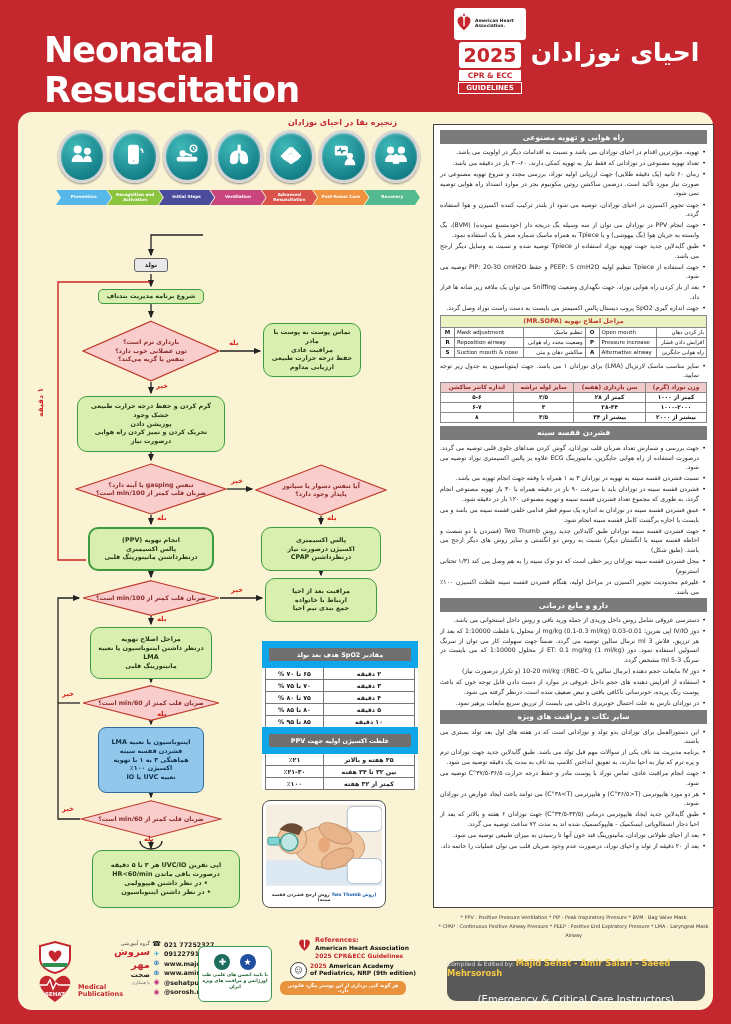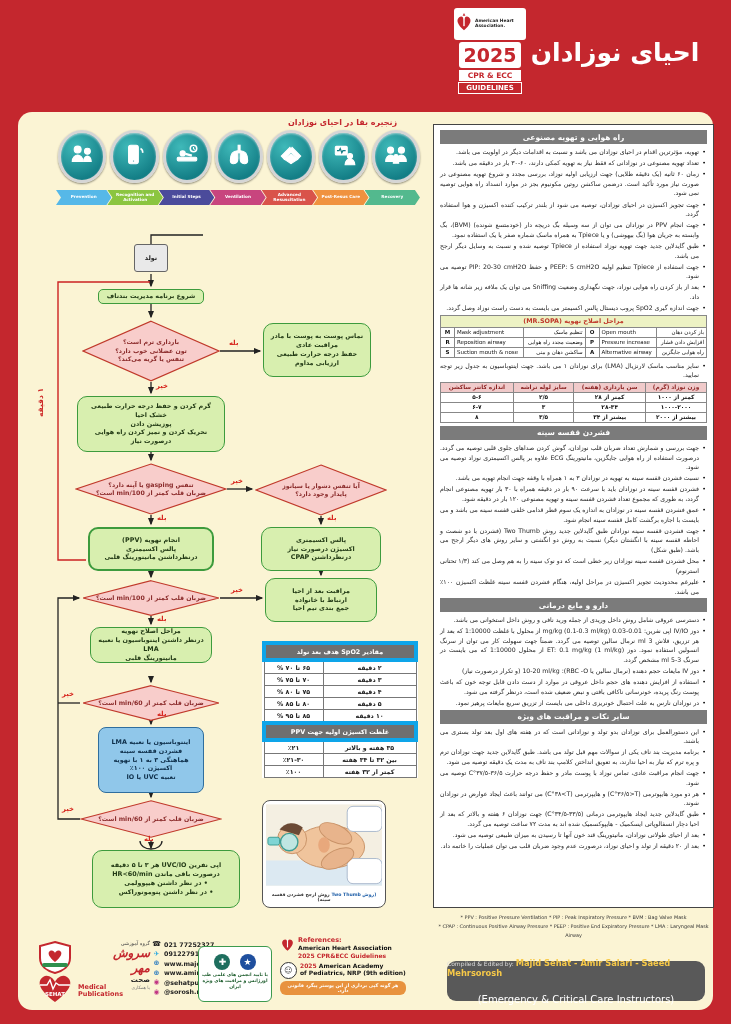--- a/index.html
+++ b/index.html
@@ -32,21 +32,21 @@
   .gray{background:#E9E9E9;border:1px solid #666;border-radius:3px;color:#222;}
   .blue{background:#90C7EA;border:1.4px solid #2F6E9E;border-radius:8px;color:#0E2F4A;}
   .fdia{position:absolute;}
   .fdia .dsvg{position:absolute;left:0;top:0;width:100%;height:100%;}
   .fdia .dsvg polygon{fill:#F8CDCB;stroke:#C0392B;stroke-width:1.2;vector-effect:non-scaling-stroke;}
   .dtext{position:absolute;left:0;top:0;width:100%;height:100%;display:flex;flex-direction:column;align-items:center;justify-content:center;text-align:center;font-size:6.2px;font-weight:bold;color:#8A2A2A;direction:rtl;line-height:1.35;}
   .ylabel{position:absolute;color:#D7261E;font-size:6.8px;font-weight:bold;direction:rtl;}
   .minute{position:absolute;left:26px;top:398px;color:#CC2222;font-size:7.5px;font-weight:bold;transform:rotate(-90deg);direction:rtl;}
   
   .spo2{position:absolute;left:262px;top:641px;width:156px;border-collapse:collapse;background:#fff;direction:rtl;}
-  .spo2 th{background:#6F6F6F;color:#fff;font-size:6.4px;padding:2.5px 2px;border:4px solid #0ea5e9;font-weight:bold;}
+  .spo2 th{background:#6F6F6F;color:#fff;font-size:6.4px;padding:2.5px 2px;border:7px solid #0ea5e9;font-weight:bold;}
   .spo2 td{border:1px solid #777;font-size:6.3px;padding:2px;text-align:center;color:#222;font-weight:bold;}
   
   .tthumb{position:absolute;left:262px;top:800px;width:124px;height:108px;background:#fff;border:1.4px solid #555;border-radius:8px;box-sizing:border-box;padding:2px;text-align:center;}
   .tthumb .cap{font-size:4.6px;color:#333;direction:rtl;font-weight:bold;margin-top:1px;}
   .tthumb .cap b{color:#1F5FA8;}
   
   .panel{left:433px;top:124px;width:281px;height:784px;background:#fff;border:1.2px solid #444;box-sizing:border-box;padding:3px 6px;direction:rtl;overflow:hidden;}
   .sechead{background:#7B7B7B;color:#fff;font-size:7.5px;font-weight:bold;text-align:center;padding:2.5px 0;margin:2px 0 3px;}
   .panel ul{margin:0 0 2px;padding:0 8px 0 0;list-style:none;}
   .panel li{position:relative;font-size:6.2px;line-height:1.55;color:#1c1c1c;text-align:justify;margin-bottom:1.5px;}
@@ -61,47 +61,48 @@
   .intub td{font-size:5.8px;border:0.8px solid #888;padding:1.5px;text-align:center;color:#111;font-weight:bold;}
   
   .fnotes{left:433px;top:913px;width:281px;text-align:center;color:#333;font-size:4.9px;line-height:1.8;}
   .credits{left:447px;top:961px;width:258px;height:40px;background:#595959;border-radius:9px;display:flex;flex-direction:column;align-items:center;justify-content:center;}
   .credits .c1{font-size:6px;color:#DDD;}
   .credits .c1 b{color:#F7C948;font-size:8.3px;}
   .credits .c2{color:#fff;font-size:10px;margin-top:16px;}
   
   .brandcol{left:92px;top:940px;width:58px;text-align:right;direction:rtl;line-height:1.25;}
   .bg1{font-size:5px;color:#444;}
-  .bg2{font-size:12px;font-weight:bold;color:#C4272E;font-style:italic;}
+  .bg2{font-size:10px;font-weight:bold;color:#C4272E;}
   .bg3{font-size:7px;font-weight:bold;color:#222;}
   .bg4{font-size:4.5px;color:#777;}
   .medpub{left:78px;top:984px;width:70px;color:#C4272E;font-weight:bold;font-size:6.5px;line-height:1.15;}
   .contacts{left:152px;top:940px;width:124px;}
   .crow{display:flex;align-items:center;gap:3px;margin-bottom:1.5px;font-size:6.3px;font-weight:bold;color:#222;}
   .cicon{width:9px;font-size:7px;text-align:center;}
   .assoc{left:198px;top:946px;width:74px;height:56px;background:#fff;border:1.3px solid #3C9A4E;border-radius:6px;box-sizing:border-box;text-align:center;padding:3px 2px;}
   .assoc .lg{display:inline-block;width:16px;height:16px;border-radius:50%;color:#fff;font-size:9px;line-height:16px;margin:0 2px;}
   .assoc .t{font-size:4.6px;color:#1F5E2E;font-weight:bold;direction:rtl;line-height:1.35;margin-top:2px;}
   .refs{left:280px;top:936px;width:146px;}
-  .refrow{display:flex;gap:3px;margin-bottom:2px;align-items:flex-start;}
+  .refrow{display:flex;gap:3px;margin-bottom:2px;align-items:flex-start;justify-content:center;}
   .reftitle{color:#C4272E;font-weight:bold;font-size:6.5px;}
   .refl1{font-size:6px;font-weight:bold;color:#111;line-height:1.3;}
   .refl2{font-size:6px;font-weight:bold;color:#C4272E;line-height:1.3;}
   .refyear{color:#C4272E;}
   .warnpill{background:#E8923E;border-radius:6px;color:#fff;font-size:4.8px;font-weight:bold;direction:rtl;text-align:center;padding:2px 4px;margin-top:2px;width:118px;}
   .aapcirc{width:15px;height:15px;border-radius:50%;background:#fff;border:1px solid #333;color:#333;font-size:8px;text-align:center;line-height:15px;}
   svg.overlay{pointer-events:none;}
   .fline{stroke:#222;stroke-width:1.3;fill:none;}
   .rline{stroke:#CC2222;stroke-width:1.4;fill:none;}
 </style>
 </head>
 <body>
 
 <div class="poster">
 
+  <div class="abs title-en">Neonatal Resuscitation</div>
   <div class="abs badge">
     <div class="aha-box">
       <span>
         <svg width="18" height="20" viewBox="0 0 26 28">
             <path d="M13 26 C4 18 1 11 6 7 C10 4 13 8 13 11 C13 8 16 4 20 7 C25 11 22 18 13 26 Z" fill="#C4272E"></path>
             <rect x="12" y="6" width="2" height="14" fill="#fff"></rect>
             <path d="M13 1 L15 5 L11 5 Z" fill="#C4272E"></path>
           </svg>
       </span>
       <span class="aha-name">American Heart Association.</span>
@@ -205,46 +206,46 @@
     <line class="fline" x1="151" y1="679" x2="151" y2="682" marker-end="url(#ah)"></line>
     <line class="fline" x1="151" y1="721" x2="151" y2="724" marker-end="url(#ah)"></line>
     <line class="fline" x1="151" y1="793" x2="151" y2="797" marker-end="url(#ah)"></line>
     <path class="fline" d="M140,841 a11,8 0 1 0 22,0"></path>
     <line class="fline" x1="151" y1="840" x2="151" y2="848" marker-end="url(#ah)"></line>
     <polyline class="fline" points="80,819 58,819 58,598 79,598" marker-end="url(#ah)"></polyline>
     <line class="fline" x1="80" y1="703" x2="58" y2="703"></line>
     <polyline class="rline" points="150,282 58,282 58,560 86,560"></polyline>
   </svg>
 
-  <div class="fnode gray" style="left:134px;top:244px;width:34px;height:28px">
+  <div class="fnode gray" style="left:134px;top:258px;width:34px;height:14px">
       <div>تولد</div>
     </div>
   <div class="fnode green green-sm" style="left:98px;top:289px;width:106px;height:15px">
       <div>شروع برنامه مدیریت بندناف</div>
     </div>
 
   <div class="fdia" style="left:82px;top:320px;width:138px;height:62px">
     <svg class="dsvg" viewBox="0 0 100 40" preserveAspectRatio="none">
         <polygon points="50,0.8 99.2,20 50,39.2 0.8,20"></polygon>
       </svg>
     <div class="dtext">
         <div>بارداری ترم است؟</div>
         <div>تون عضلانی خوب دارد؟</div>
         <div>تنفس یا گریه می‌کند؟</div>
       </div>
   </div>
-  <div class="fnode green" style="left:263px;top:323px;width:108px;height:54px">
+  <div class="fnode green" style="left:263px;top:323px;width:98px;height:54px">
       <div>تماس پوست به پوست با مادر</div>
       <div>مراقبت عادی</div>
       <div>حفظ درجه حرارت طبیعی</div>
       <div>ارزیابی مداوم</div>
     </div>
   <div class="fnode green" style="left:77px;top:396px;width:148px;height:56px">
       <div>گرم کردن و حفظ درجه حرارت طبیعی</div>
-      <div>خشک احیا</div>
+      <div>خشک وجود</div>
       <div>پوزیشن دادن</div>
       <div>تحریک کردن و تمیز کردن راه هوایی درصورت نیاز</div>
     </div>
 
   <div class="fdia" style="left:75px;top:463px;width:152px;height:52px">
     <svg class="dsvg" viewBox="0 0 100 40" preserveAspectRatio="none">
         <polygon points="50,0.8 99.2,20 50,39.2 0.8,20"></polygon>
       </svg>
     <div class="dtext">
         <div>تنفس gasping یا آپنه دارد؟</div>
@@ -278,21 +279,21 @@
     </div>
 
   <div class="fdia" style="left:82px;top:580px;width:138px;height:36px">
     <svg class="dsvg" viewBox="0 0 100 40" preserveAspectRatio="none">
         <polygon points="50,0.8 99.2,20 50,39.2 0.8,20"></polygon>
       </svg>
     <div class="dtext">
         <div>ضربان قلب کمتر از 100/min است؟</div>
       </div>
   </div>
-  <div class="fnode green" style="left:90px;top:627px;width:122px;height:36px">
+  <div class="fnode green" style="left:90px;top:627px;width:122px;height:52px">
       <div>مراحل اصلاح تهویه</div>
       <div>درنظر داشتن اینتوباسیون یا تعبیه LMA</div>
       <div>مانیتورینگ قلبی</div>
     </div>
   <div class="fdia" style="left:82px;top:685px;width:138px;height:36px">
     <svg class="dsvg" viewBox="0 0 100 40" preserveAspectRatio="none">
         <polygon points="50,0.8 99.2,20 50,39.2 0.8,20"></polygon>
       </svg>
     <div class="dtext">
         <div>ضربان قلب کمتر از 60/min است؟</div>
@@ -310,21 +311,21 @@
         <polygon points="50,0.8 99.2,20 50,39.2 0.8,20"></polygon>
       </svg>
     <div class="dtext">
         <div>ضربان قلب کمتر از 60/min است؟</div>
       </div>
   </div>
   <div class="fnode green" style="left:92px;top:850px;width:148px;height:58px">
       <div>اپی نفرین UVC/IO هر ۳ تا ۵ دقیقه</div>
       <div>درصورت باقی ماندن HR&lt;60/min</div>
       <div>• در نظر داشتن هیپوولمی</div>
-      <div>• در نظر داشتن پنوموتوراکس</div>
+      <div>• در نظر داشتن اینتوباسیون</div>
     </div>
 
   <div class="ylabel" style="left:229px;top:339px">بله</div>
   <div class="ylabel" style="left:156px;top:382px">خیر</div>
   <div class="ylabel" style="left:231px;top:477px">خیر</div>
   <div class="ylabel" style="left:157px;top:514px">بله</div>
   <div class="ylabel" style="left:327px;top:514px">بله</div>
   <div class="ylabel" style="left:231px;top:586px">خیر</div>
   <div class="ylabel" style="left:157px;top:615px">بله</div>
   <div class="ylabel" style="left:157px;top:710px">بله</div>

